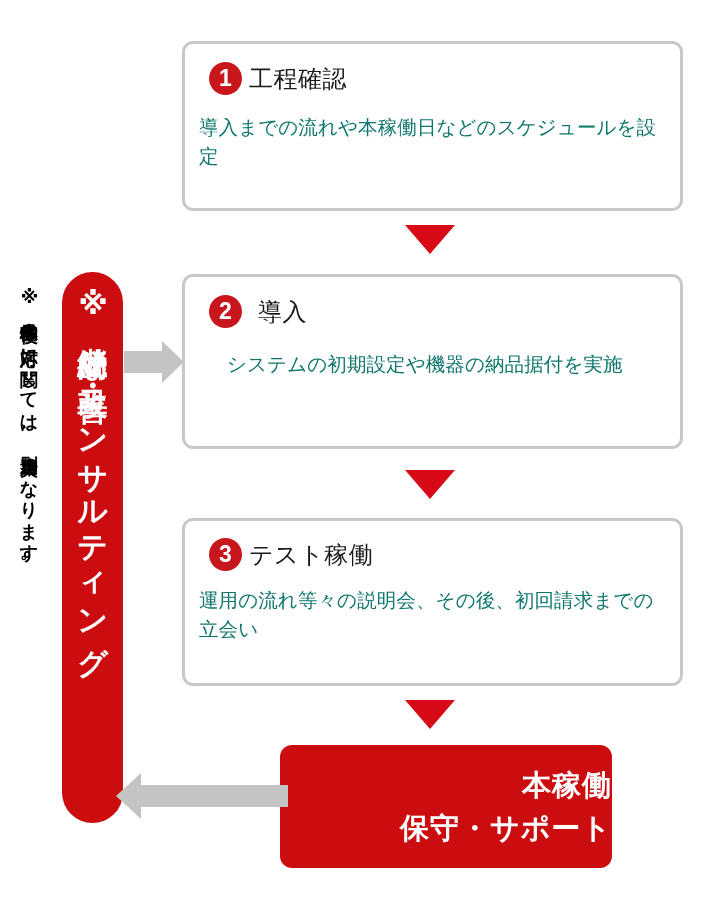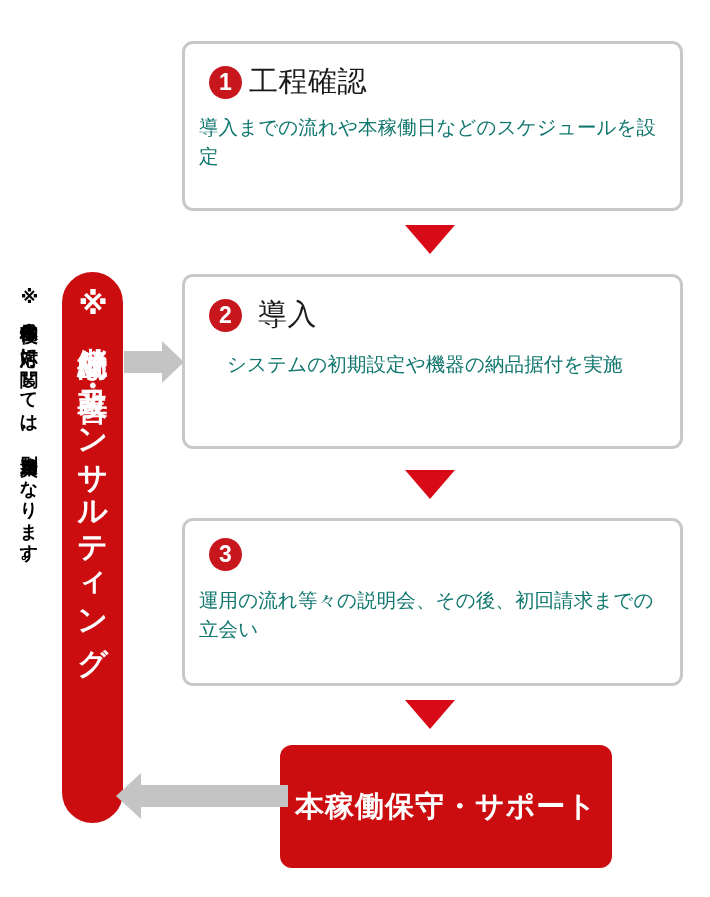--- a/index.html
+++ b/index.html
@@ -42,21 +42,21 @@
     border-radius: 50%;
     background: #c8161d;
     color: #ffffff;
     font-size: 23px;
     font-weight: bold;
     line-height: 33px;
     text-align: center;
     flex: 0 0 auto;
   }
   .step-title {
-    font-size: 29px;
+    font-size: 24px;
     font-weight: normal;
     color: #1a1a1a;
     letter-spacing: 0.5px;
   }
   .gap-tight  { margin-left: 7px; }
   .gap-wide   { margin-left: 16px; text-align: center; }
   .step-desc {
     position: absolute;
     font-size: 19.5px;
     line-height: 1.5;
@@ -65,21 +65,22 @@
   }
 
   
   .final-box {
     position: absolute;
     box-sizing: border-box;
     background: #cc0d10;
     border-radius: 12px;
     color: #ffffff;
     display: flex;
-    align-items: center;
+    flex-direction: column;
+    align-items: flex-end;
     justify-content: center;
   }
   .final-line {
     font-size: 29px;
     font-weight: bold;
     line-height: 1.45;
     letter-spacing: 1px;
     white-space: nowrap;
   }
 
@@ -201,20 +202,21 @@
     <div class="shaft" style="left:0px; top:10px; width:40px; height:22px;"></div>
     <div class="headr" style="left:38px; top:0px;"></div>
   </div>
 
   <div class="tri-down" style="left:405px; top:470px;"></div>
 
   <div class="step-box" style="left:182px; top:518px; width:501px; height:168px;">
   </div>
   <div class="step-head" style="left:209px; top:538px;">
     <span class="step-num">3</span>
+    <span class="step-title gap-tight">テスト稼働</span>
   </div>
   <div class="step-desc" style="left:199px; top:586px; width:465px;">運用の流れ等々の説明会、その後、初回請求までの立会い</div>
 
   <div class="tri-down" style="left:405px; top:700px;"></div>
 
   <div class="final-box" style="left:280px; top:745px; width:332px; height:123px;">
     <div class="final-line">本稼働</div>
     <div class="final-line">保守・サポート</div>
   </div>
 

